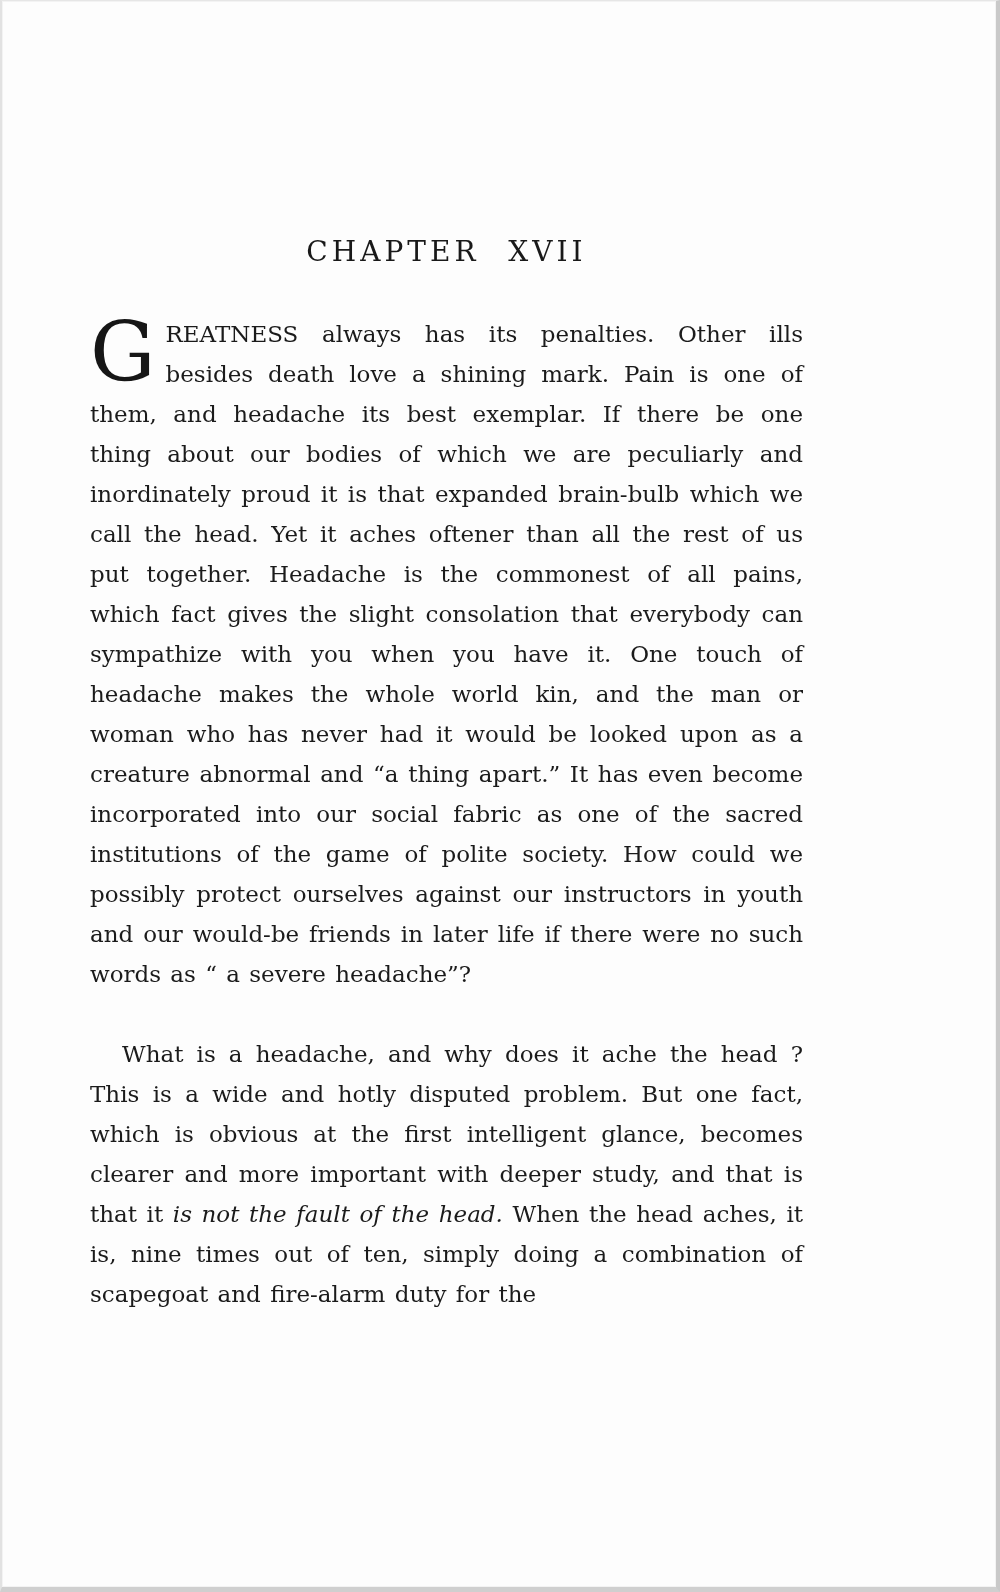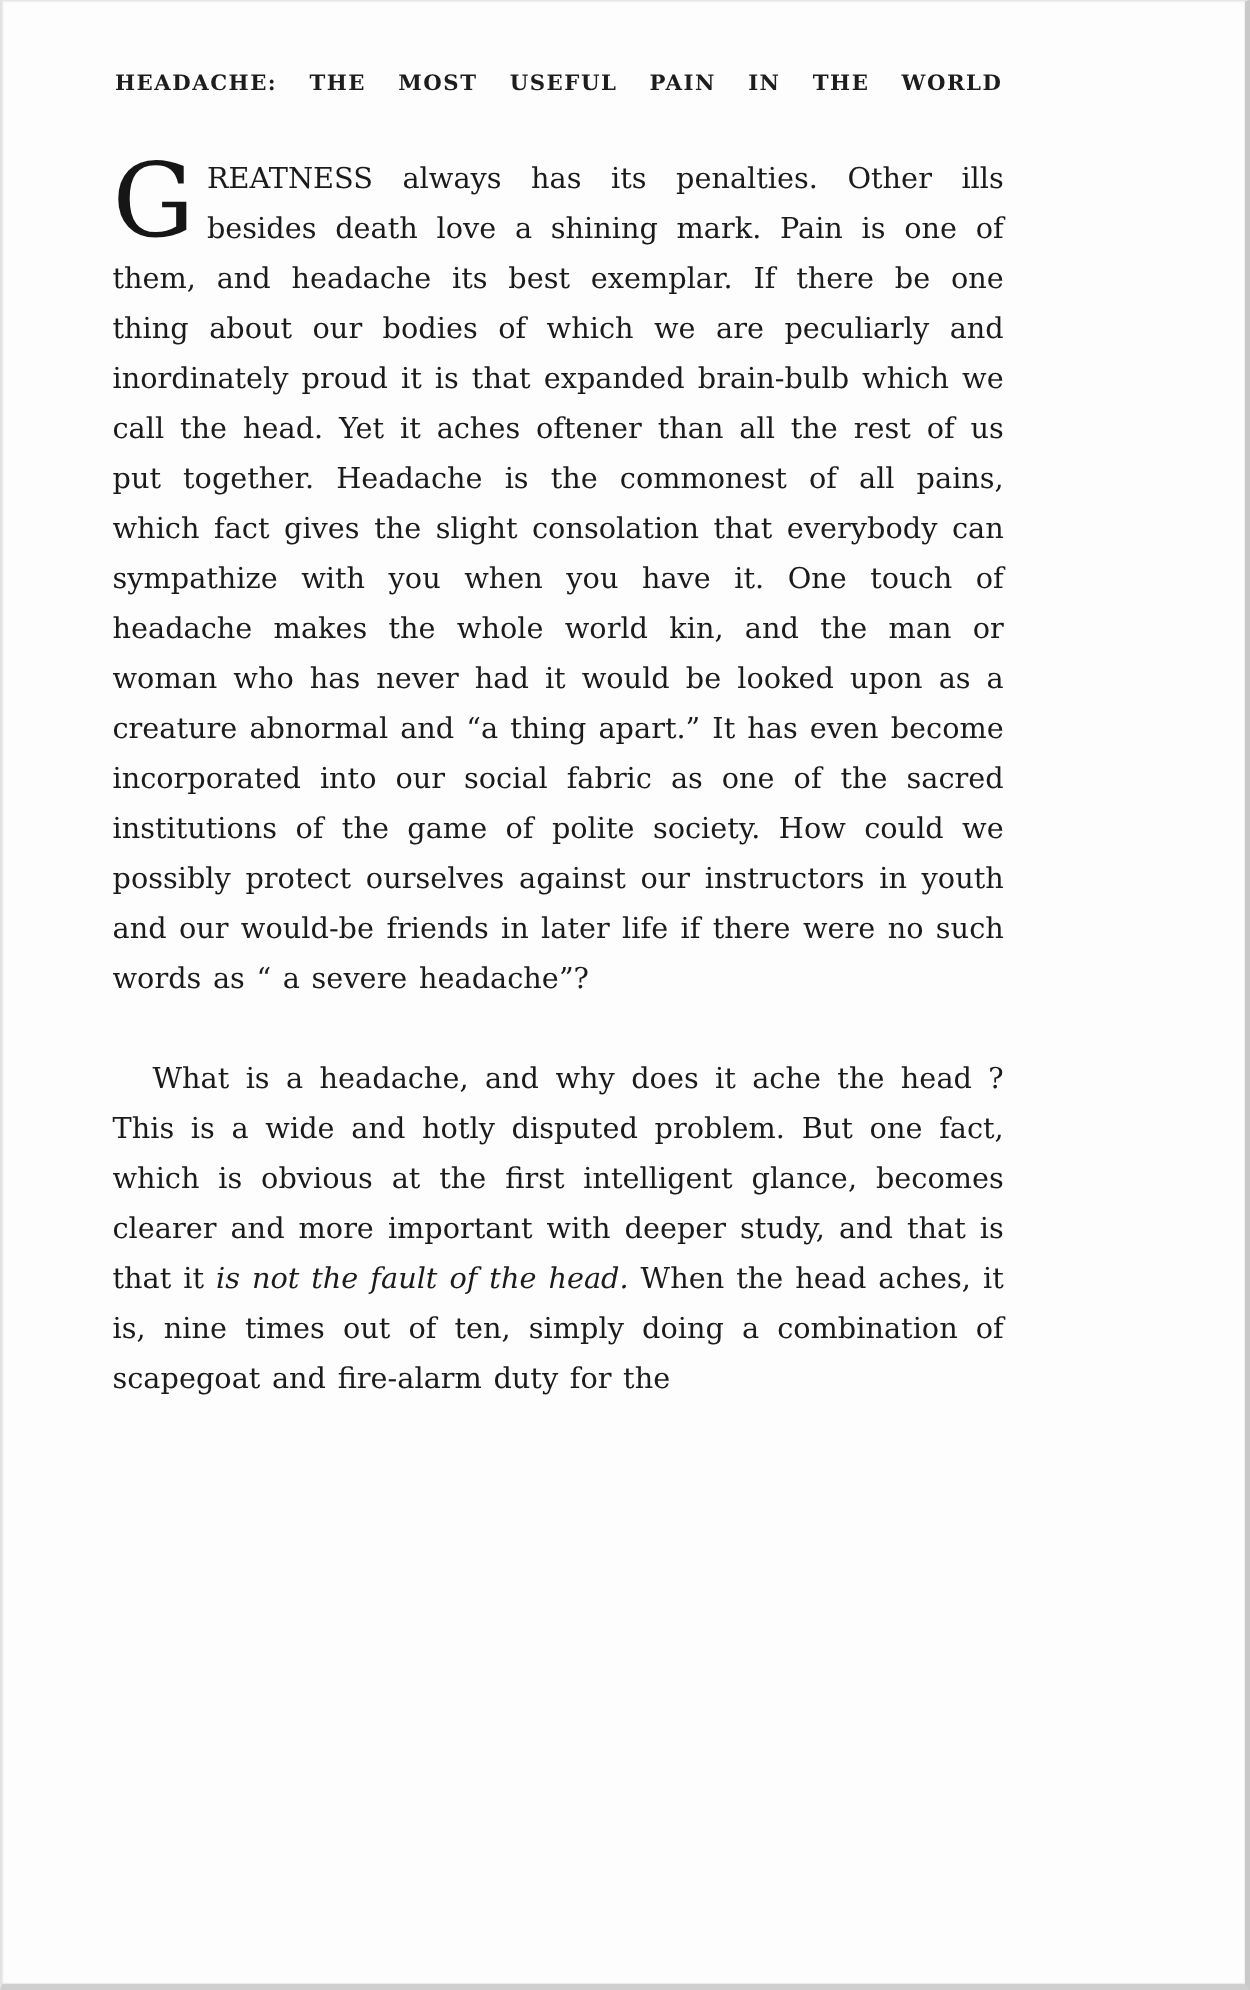--- a/index.html
+++ b/index.html
@@ -87,22 +87,22 @@
 
   .body-para em {
     font-style: italic;
   }
 </style>
 </head>
 <body>
 
 <div class="scan-page">
 
+  <h1 class="chapter-title">CHAPTER XVII</h1>
 
-  <h2 class="chapter-subtitle">HEADACHE: THE MOST USEFUL PAIN IN THE WORLD</h2>
 
   <div class="body-block">
 
     <p class="body-para first"><span class="dropcap">G</span><span>REATNESS always has its penalties.  Other ills besides death love a shining mark.  Pain is one of them, and headache its best exemplar.  If there be one thing about our bodies of which we are peculiarly and inordinately proud it is that expanded brain-bulb which we call the head.  Yet it aches oftener than all the rest of us put together.  Headache is the commonest of all pains, which fact gives the slight consolation that everybody can sympathize with you when you have it.  One touch of headache makes the whole world kin, and the man or woman who has never had it would be looked upon as a creature abnormal and “a thing apart.”  It has even become incorporated into our social fabric as one of the sacred institutions of the game of polite society.  How could we possibly protect ourselves against our instructors in youth and our would-be friends in later life if there were no such words as “ a severe headache”?</span></p>
 
     <p class="body-para indent"><span>What is a headache, and why does it ache the head ?  This is a wide and hotly disputed problem.  But one fact, which is obvious at the first intelligent glance, becomes clearer and more important with deeper study, and that is that it </span><em>is not the fault of the head.</em><span>  When the head aches, it is, nine times out of ten, simply doing a combination of scapegoat and fire-alarm duty for the</span></p>
 
   </div>
 
 </div>

